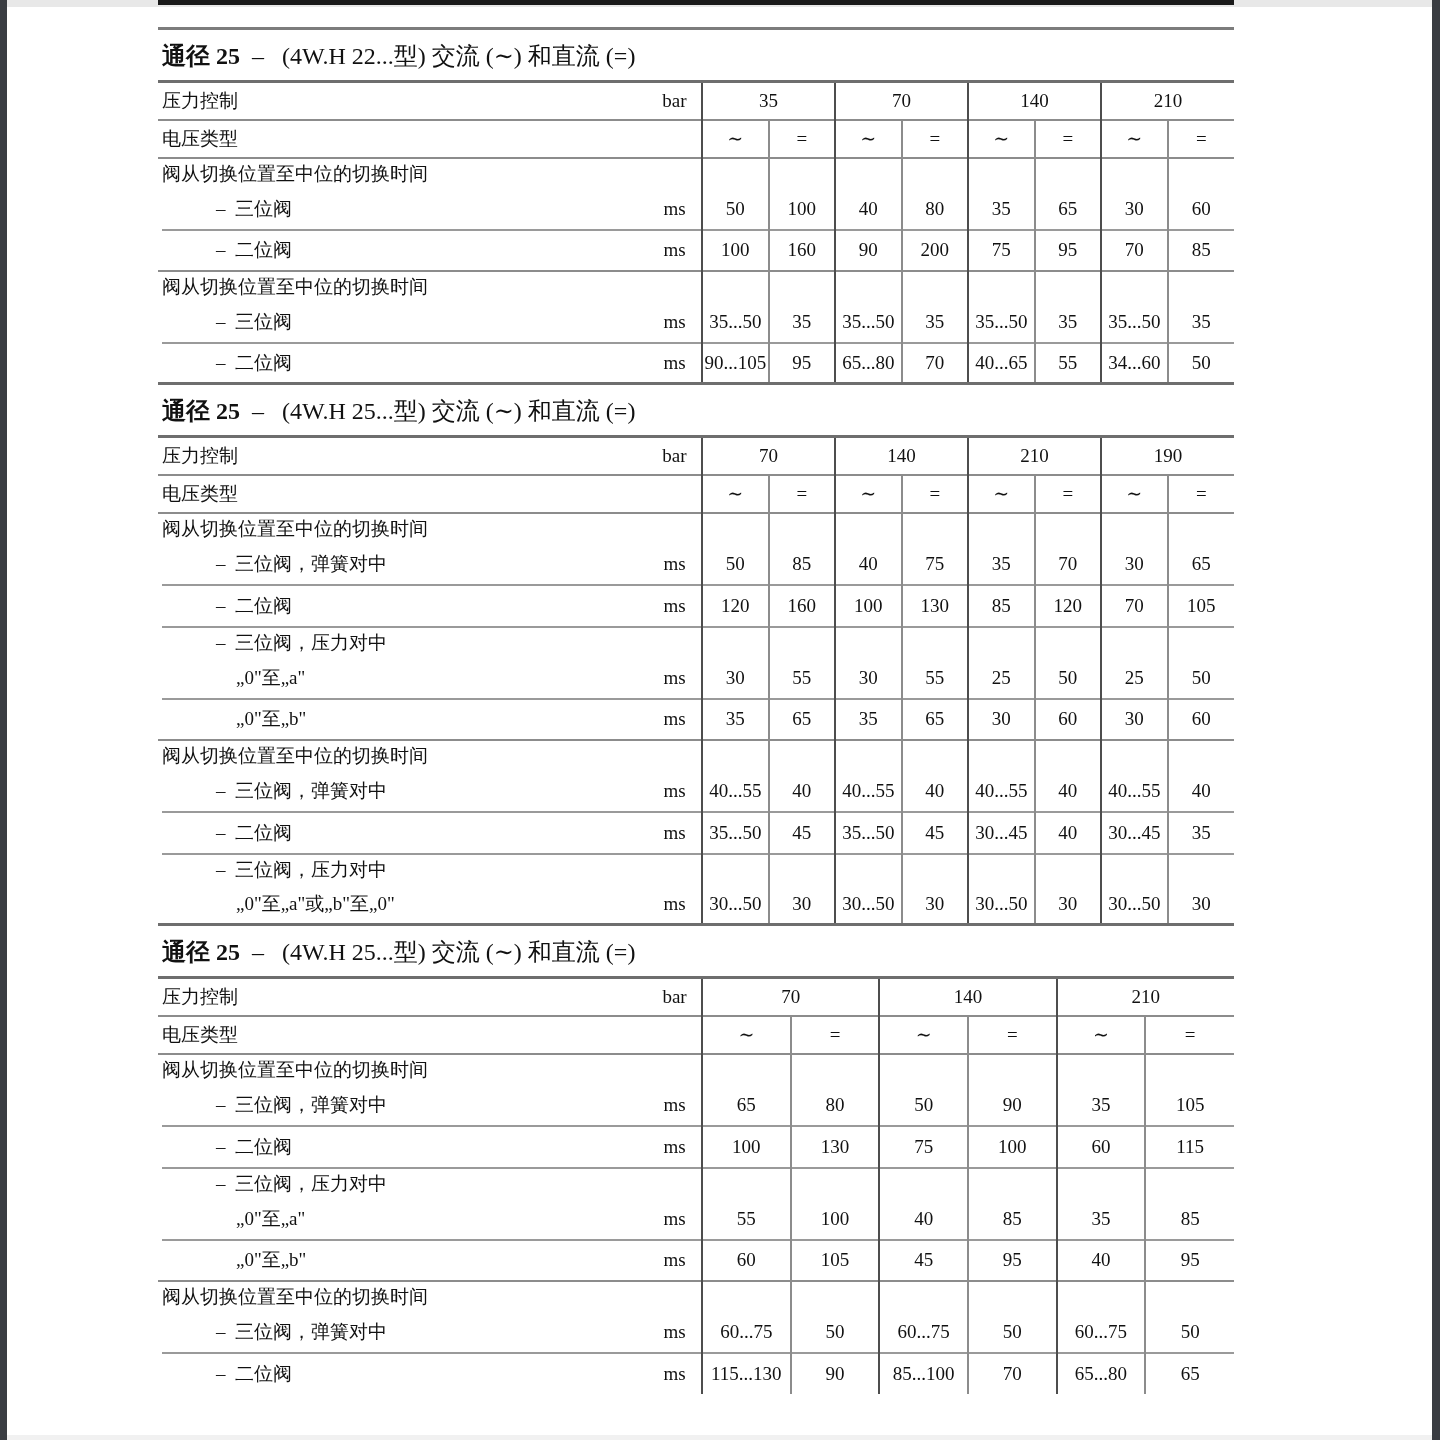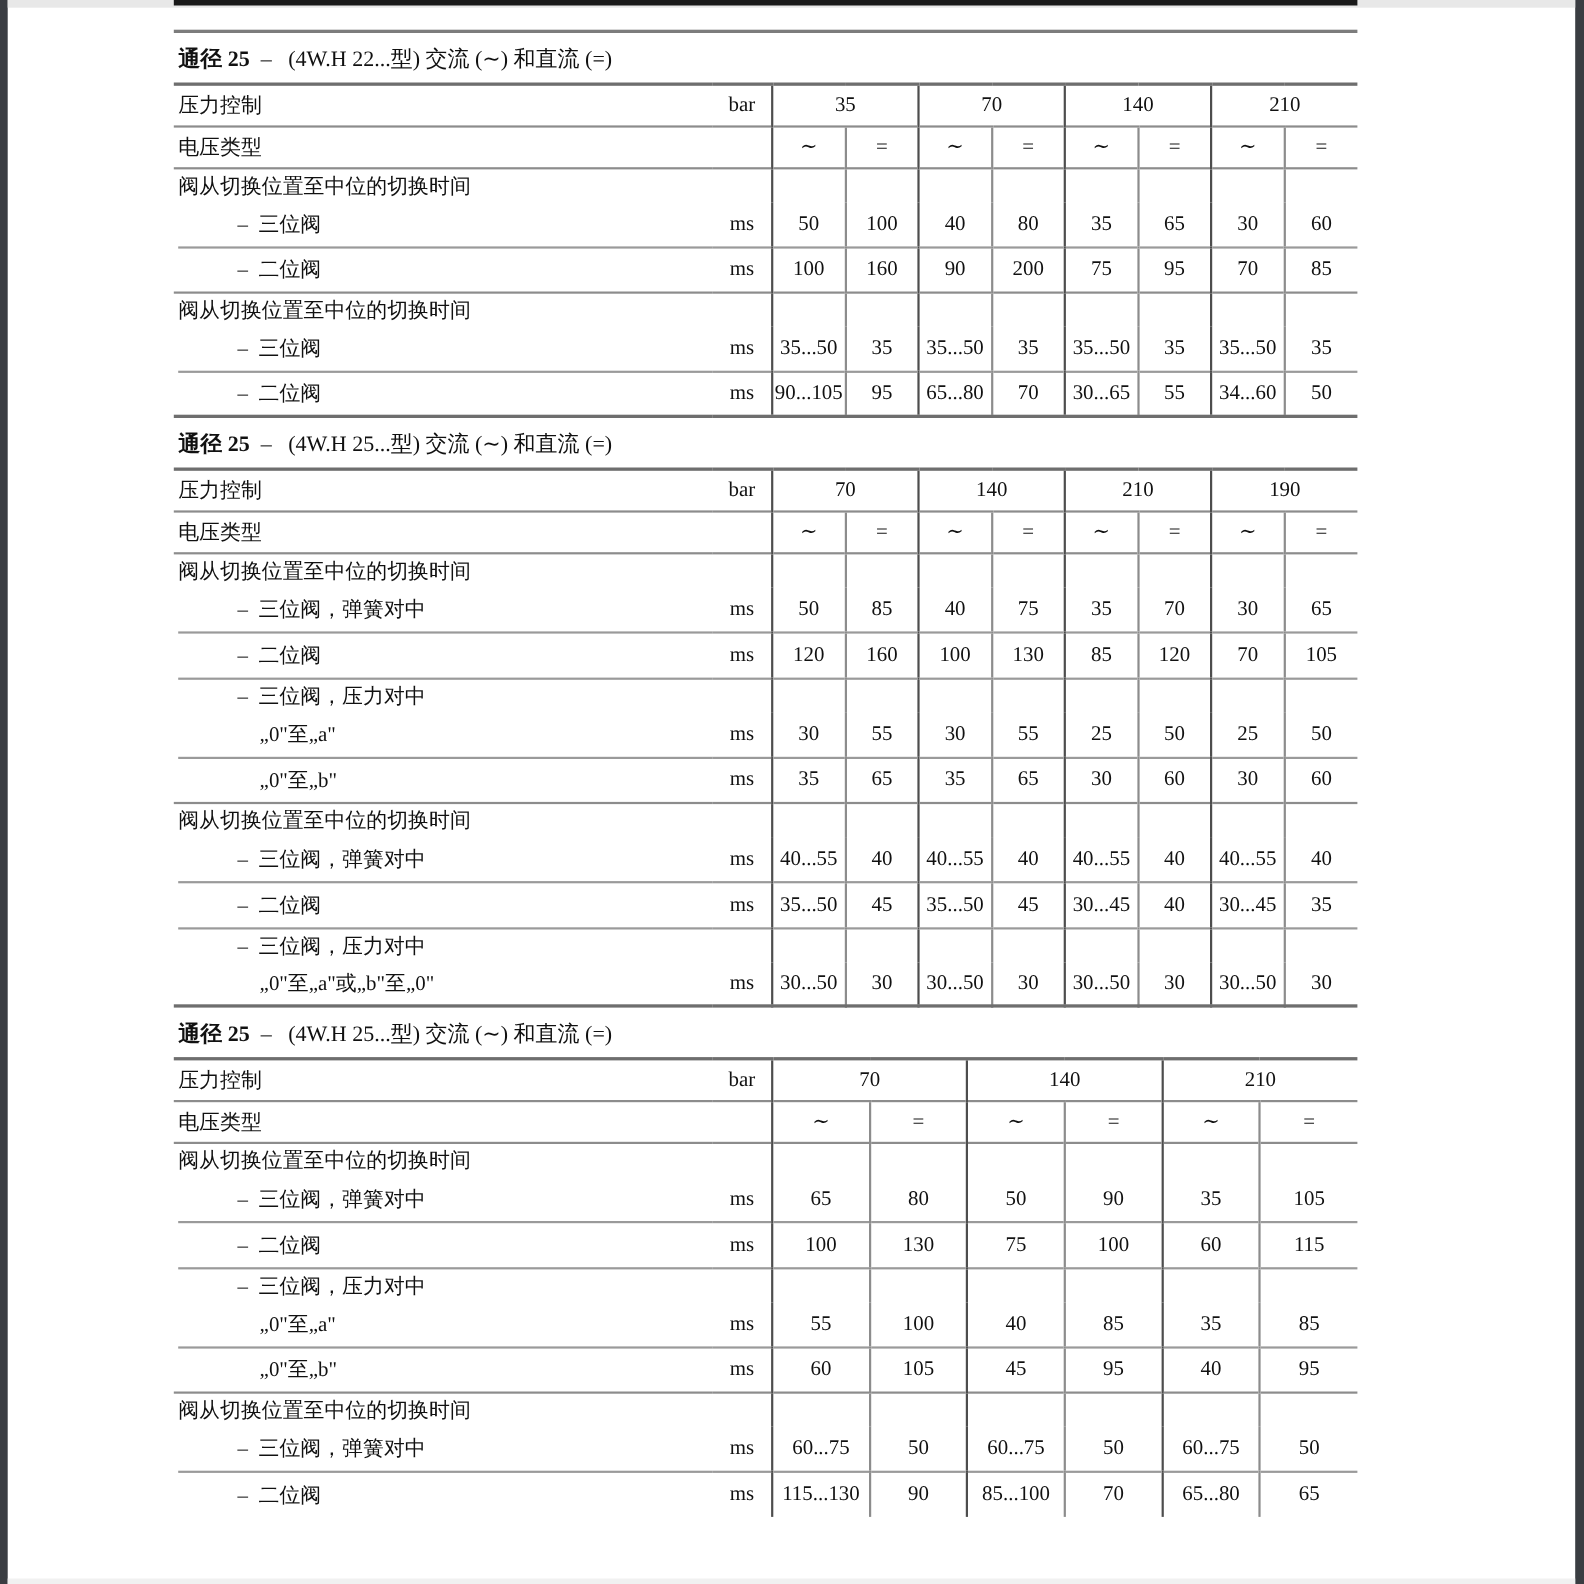--- a/index.html
+++ b/index.html
@@ -80,21 +80,21 @@
     height: 3px;
     background: #7c7c7c;
     margin-bottom: 0px;
   }
 
   
   .tbl-block {
     margin-top: 0;
   }
   .tbl-caption {
-    font-size: 20px;
+    font-size: 24px;
     font-weight: bold;
     padding: 10px 0 8px 4px;
     white-space: nowrap;
   }
   .tbl-caption .thin { font-weight: normal; }
 
   table.spec {
     border-collapse: collapse;
     width: 1076px;
     table-layout: fixed;
@@ -336,21 +336,21 @@
                 <div style="height:2px;background:#9a9a9a"></div>
               </td>
             </tr>
             <tr class="row-hh">
               <td class="c-label cellpad"><span class="ind1">–&nbsp; 二位阀</span></td>
               <td class="c-unit cellpad">ms</td>
               <td class="val cellpad vsep-strong">90...105</td>
               <td class="val cellpad vsep">95</td>
               <td class="val cellpad vsep-strong">65...80</td>
               <td class="val cellpad vsep">70</td>
-              <td class="val cellpad vsep-strong">30...65</td>
+              <td class="val cellpad vsep-strong">40...65</td>
               <td class="val cellpad vsep">55</td>
               <td class="val cellpad vsep-strong">34...60</td>
               <td class="val cellpad vsep">50</td>
             </tr>
             <tr class="hr-top-strong">
               <td colspan="10" style="height:0"></td>
             </tr>
           </tbody>
         </table>
       </div>

